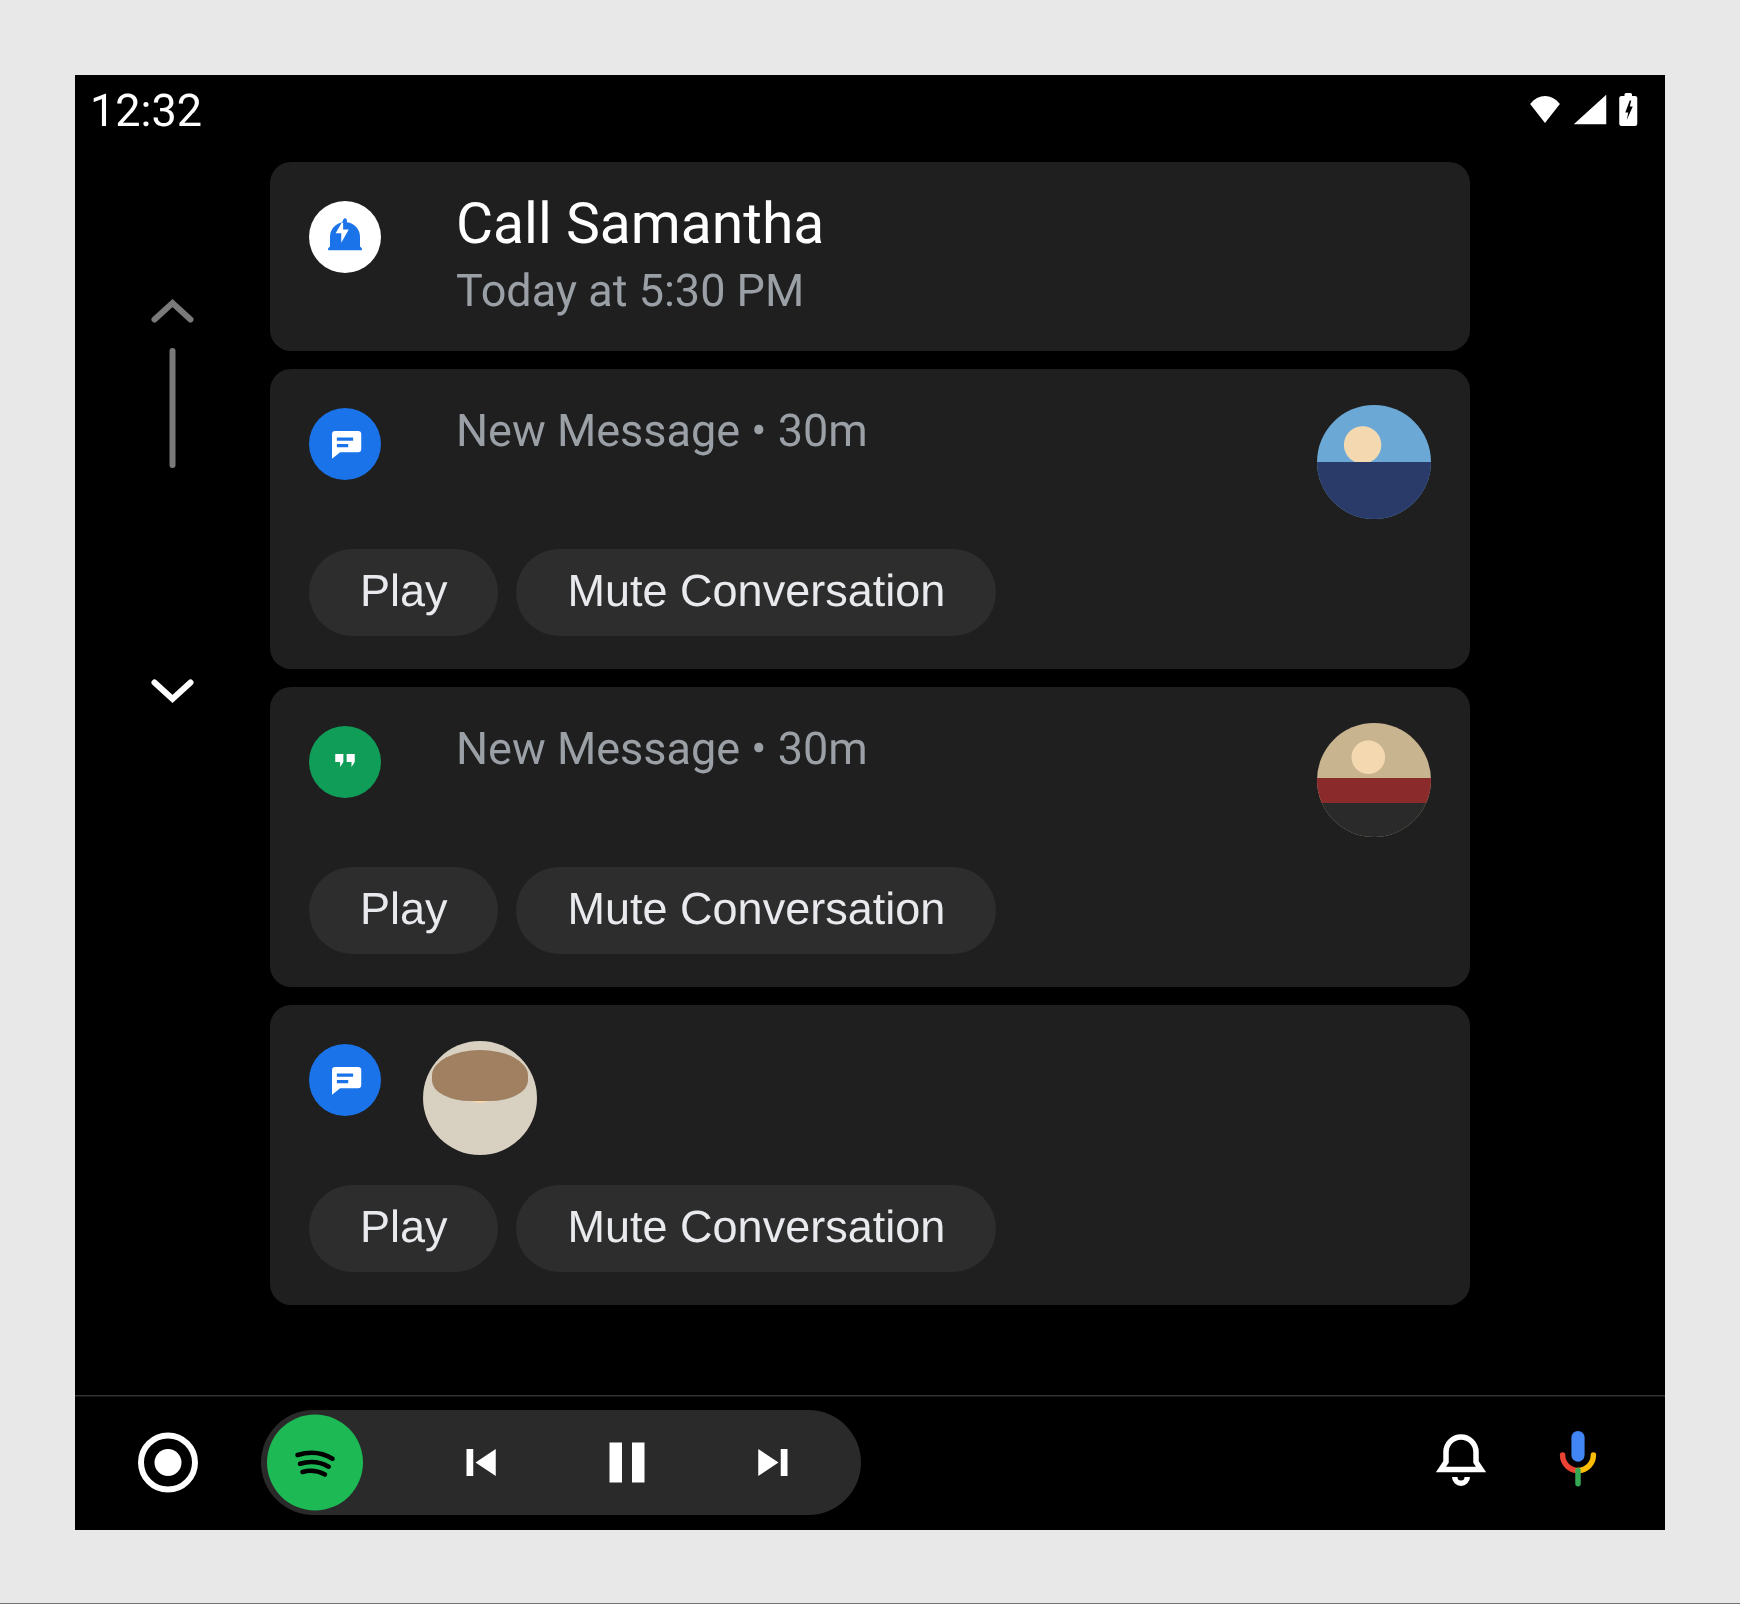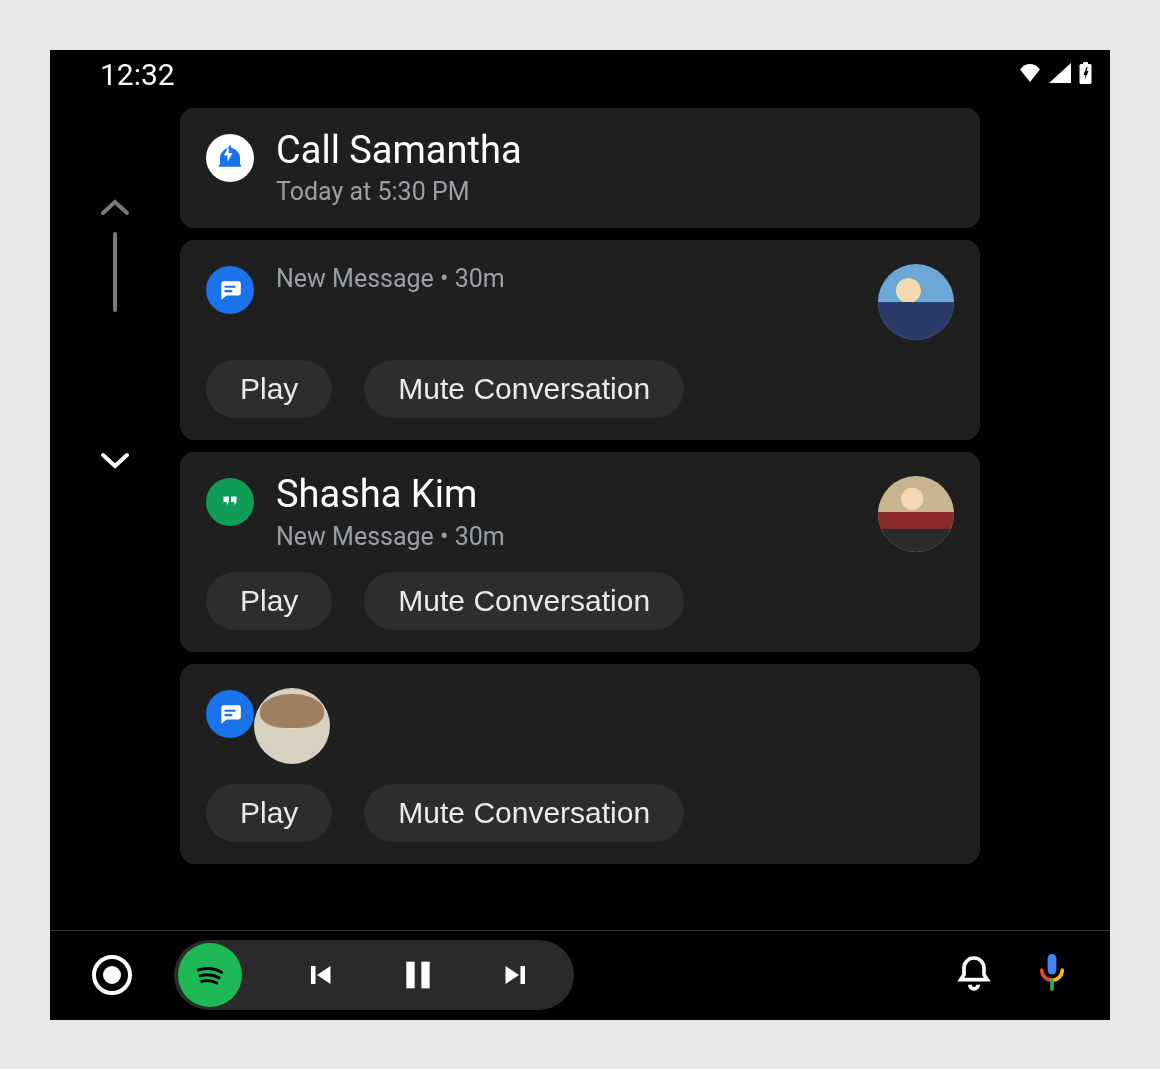--- a/index.html
+++ b/index.html
@@ -10,21 +10,20 @@
     align-items: center;
     justify-content: center;
     min-height: 100vh;
   }
   .device {
     width: 1060px;
     height: 970px;
     background: #000;
     position: relative;
     overflow: hidden;
-    padding-left: 40px;
   }
   .status-bar {
     height: 50px;
     display: flex;
     align-items: center;
     justify-content: space-between;
     padding: 0 18px 0 10px;
     color: #fff;
   }
   .status-time {
@@ -73,20 +72,21 @@
   .card {
     background: #1f1f1f;
     border-radius: 14px;
     margin-bottom: 12px;
     padding: 20px 26px 22px 26px;
     position: relative;
   }
   .card-row {
     display: flex;
     align-items: flex-start;
+    gap: 28px;
   }
   .app-icon {
     width: 48px;
     height: 48px;
     border-radius: 50%;
     flex-shrink: 0;
     display: flex;
     align-items: center;
     justify-content: center;
     margin-top: 6px;
@@ -99,36 +99,36 @@
     flex: 1;
   }
   .card-title {
     color: #fff;
     font-size: 38px;
     font-weight: 400;
     line-height: 1.2;
   }
   .card-sub {
     color: #9aa0a6;
-    font-size: 25px;
+    font-size: 30px;
     margin-top: 4px;
   }
   .avatar {
     width: 76px;
     height: 76px;
     border-radius: 50%;
     flex-shrink: 0;
     background: #555;
     margin-top: 4px;
     position: relative;
     overflow: hidden;
   }
   .actions {
     display: flex;
-    gap: 32px;
+    gap: 12px;
     margin-top: 20px;
     margin-left: 0;
   }
   .chip {
     background: #2d2d2d;
     color: #e8eaed;
     font-size: 30px;
     padding: 12px 34px;
     border-radius: 999px;
     border: none;
@@ -257,21 +257,20 @@
       </div>
 
       <div class="card">
         <div class="card-row">
           <div class="app-icon green">
             <svg width="26" height="26" viewBox="0 0 24 24">
                 <path fill="#fff" d="M6 7h5v5l-2 3V12H6V7zm7 0h5v5l-2 3V12h-3V7z"></path>
               </svg>
           </div>
           <div class="card-text">
-            <div class="card-title">Shasha Kim</div>
             <div class="card-sub">New Message • 30m</div>
           </div>
           <div class="avatar av-b"></div>
         </div>
         <div class="actions">
           <button class="chip">Play</button>
           <button class="chip">Mute Conversation</button>
         </div>
       </div>
 

